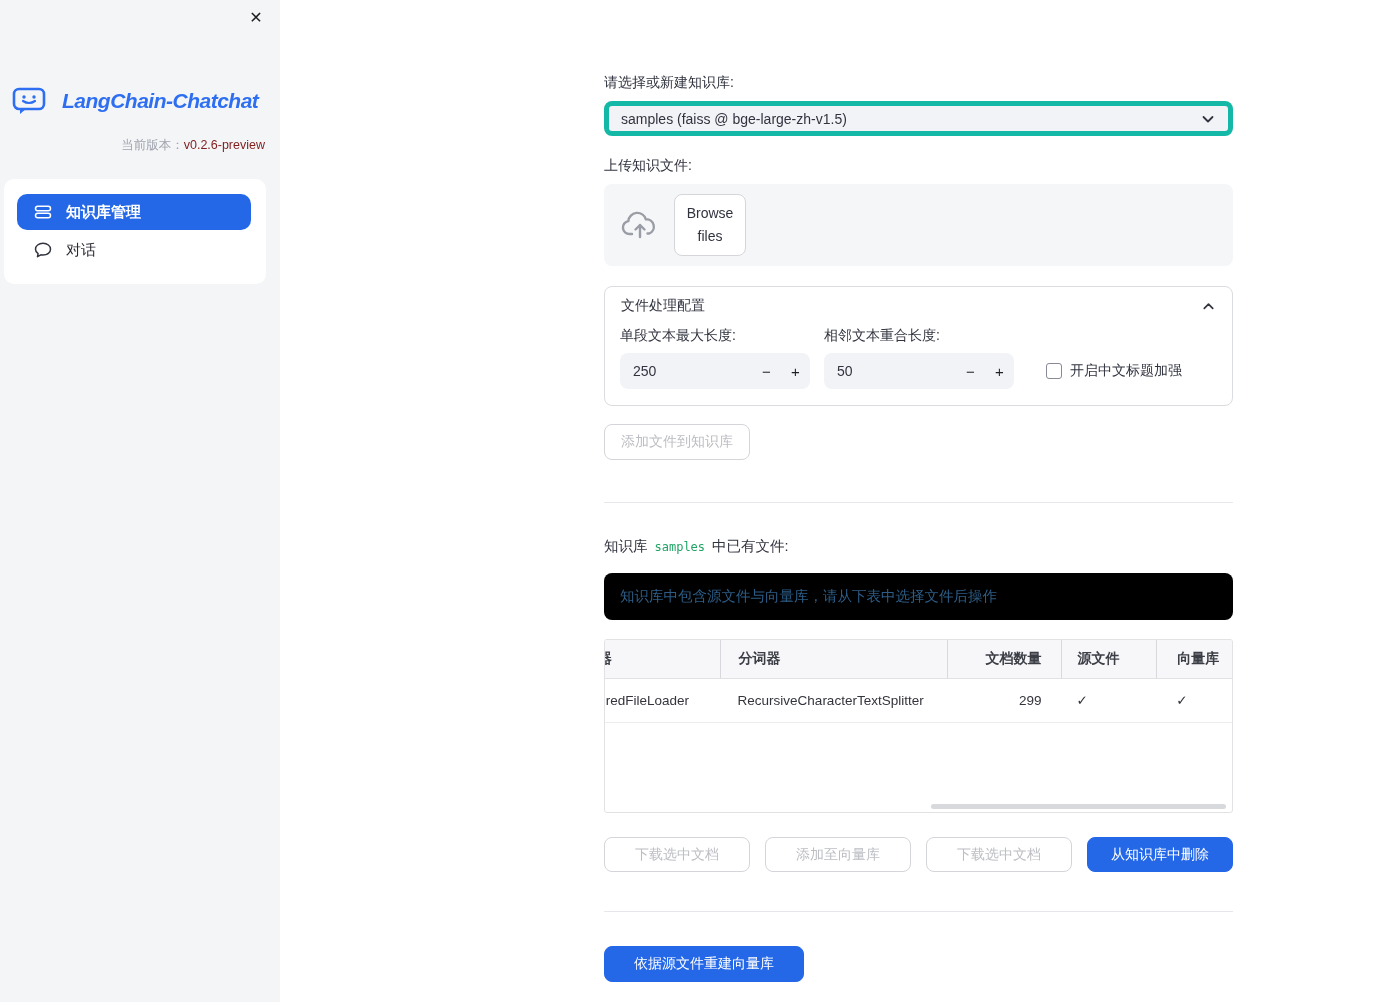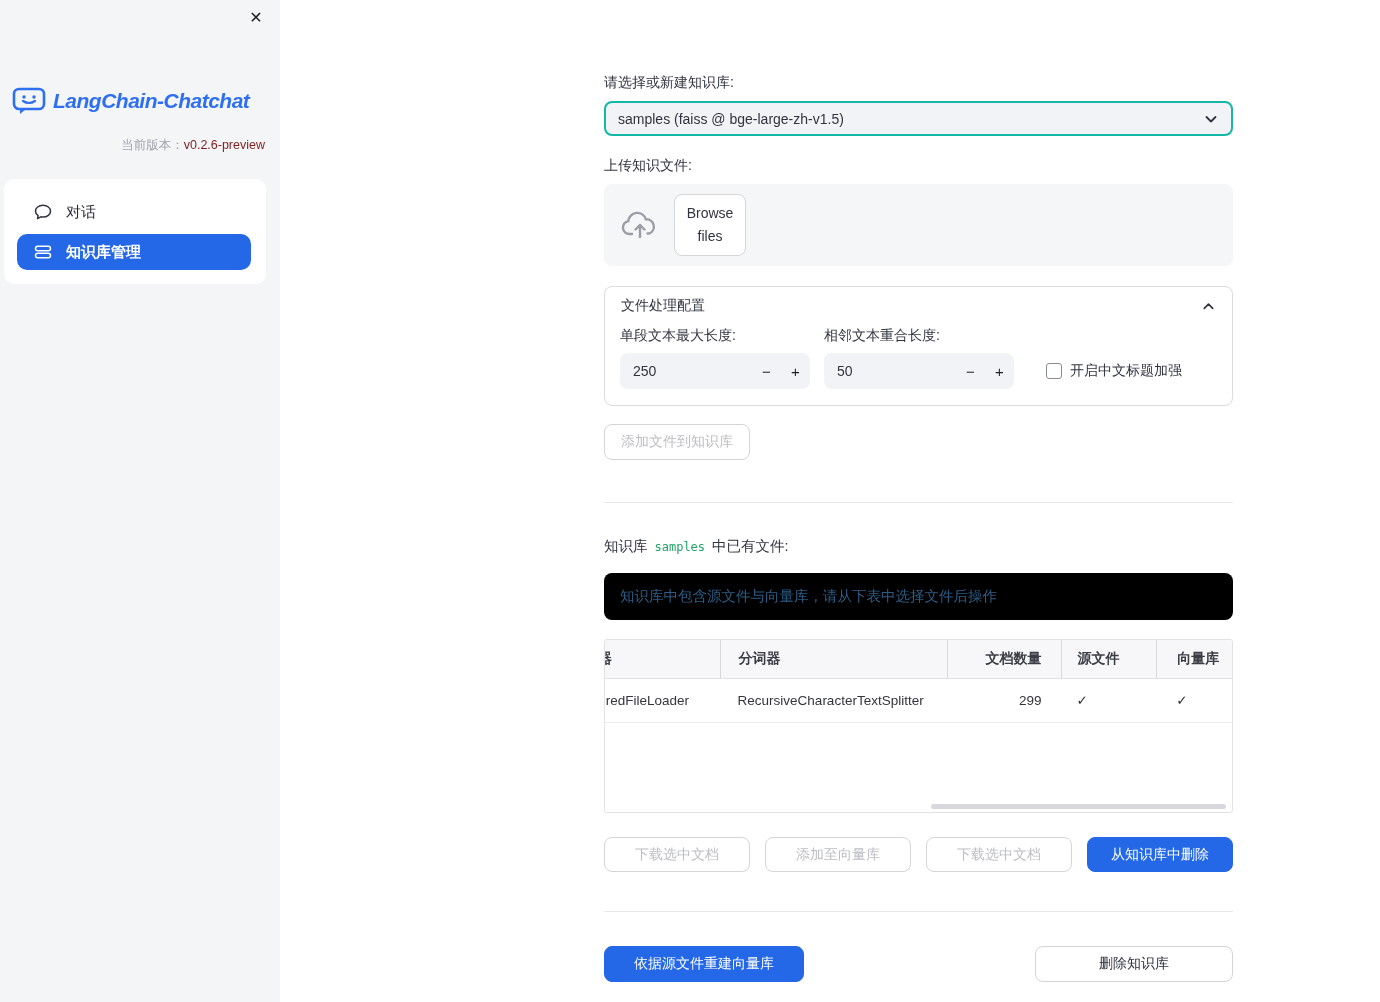--- a/index.html
+++ b/index.html
@@ -13,21 +13,21 @@
   
   .sidebar {
     position:relative; width:280px; height:1002px;
     background:#f4f5f7; flex:0 0 280px;
   }
   .close-btn {
     position:absolute; top:7px; right:13px; width:22px; height:22px;
     background:none; border:none; font-size:16px; color:#1d1d1f;
     cursor:pointer; line-height:22px; text-align:center;
   }
-  .brand { display:flex; align-items:center; gap:7px; margin:86px 0 0 12px;text-align:right; }
+  .brand { display:flex; align-items:center; gap:16px; margin:86px 0 0 12px;text-align:right; }
   .brand-text {
     color:#2e6ff2; font-size:21px; font-weight:bold; font-style:italic;
     letter-spacing:-0.5px; white-space:nowrap;
   }
   .version {
     margin-top:21px; text-align:right; padding-right:15px;
     font-size:12.5px; color:#a6aab3;
   }
   .version .ver-label { color:#9fa3ad; }
   .version .ver-value { color:#7f1d1d; }
@@ -44,21 +44,21 @@
     background:#2468e8; border-radius:10px; color:#ffffff; font-weight:bold;
   }
 
   
   .main { flex:1; background:#ffffff; }
   .content { width:629px; margin-left:324px; padding-top:74px; }
 
   .field-label { font-size:14px; color:#31333f; margin-bottom:9px; }
 
   .selectbox {
-    height:35px; background:#f2f3f6; border:2px solid #14b8a6;
+    height:35px; background:#f2f3f6; border:5px solid #14b8a6;
     border-radius:8px; display:flex; align-items:center;
     padding:0 12px; margin-bottom:21px; cursor:pointer;
   }
   .selectbox .sel-value { flex:1; font-size:14px; color:#31333f; }
 
   .dropzone {
     height:82px; background:#f5f6f8; border-radius:8px;
     display:flex; align-items:center; padding:0 14px 0 16px;
     margin-bottom:20px;
   }
@@ -176,36 +176,36 @@
         </svg>
       </span>
       <span class="brand-text">LangChain-Chatchat</span>
     </div>
 
     <div class="version">
       <span class="ver-label">当前版本：</span><span class="ver-value">v0.2.6-preview</span>
     </div>
 
     <nav class="menu-card">
-      <div class="menu-item">
-        <span>
-          <svg width="20" height="20" viewBox="0 0 24 24">
-            <path d="M12 4 C6.8 4 3 7.1 3 11 c0 2.2 1.2 4.1 3.1 5.4 L5.4 20 l4 -2.2 c0.8 0.2 1.7 0.3 2.6 0.3 c5.2 0 9 -3.1 9 -7.1 S17.2 4 12 4 z" fill="none" stroke="#31333f" stroke-width="1.8" stroke-linejoin="round"></path>
-          </svg>
-        </span>
-        <span>对话</span>
-      </div>
       <div class="menu-item active">
         <span>
           <svg width="20" height="20" viewBox="0 0 24 24">
             <rect x="3" y="5" width="18" height="5.5" rx="2.7" fill="none" stroke="#ffffff" stroke-width="1.8"></rect>
             <rect x="3" y="13.5" width="18" height="5.5" rx="2.7" fill="none" stroke="#ffffff" stroke-width="1.8"></rect>
           </svg>
         </span>
         <span>知识库管理</span>
+      </div>
+      <div class="menu-item">
+        <span>
+          <svg width="20" height="20" viewBox="0 0 24 24">
+            <path d="M12 4 C6.8 4 3 7.1 3 11 c0 2.2 1.2 4.1 3.1 5.4 L5.4 20 l4 -2.2 c0.8 0.2 1.7 0.3 2.6 0.3 c5.2 0 9 -3.1 9 -7.1 S17.2 4 12 4 z" fill="none" stroke="#31333f" stroke-width="1.8" stroke-linejoin="round"></path>
+          </svg>
+        </span>
+        <span>对话</span>
       </div>
     </nav>
   </aside>
 
   <main class="main">
     <div class="content">
 
       <div class="field-label">请选择或新建知识库:</div>
       <div class="selectbox">
         <span class="sel-value">samples (faiss @ bge-large-zh-v1.5)</span>
@@ -312,18 +312,17 @@
         <button class="btn disabled">下载选中文档</button>
         <button class="btn disabled">添加至向量库</button>
         <button class="btn disabled">下载选中文档</button>
         <button class="btn primary">从知识库中删除</button>
       </div>
 
       <div class="divider d2"></div>
 
       <div class="bottom-row">
         <button class="btn primary rebuild-btn">依据源文件重建向量库</button>
-        <button class="btn deletekb-btn">删除知识库</button>
       </div>
 
     </div>
   </main>
 </div>
 
 </body></html>

